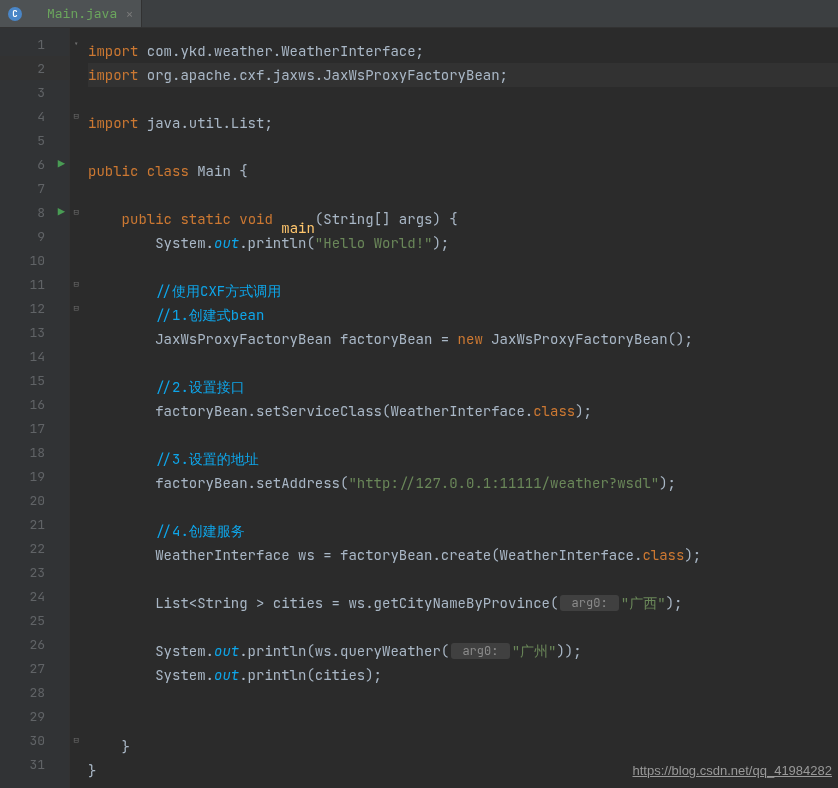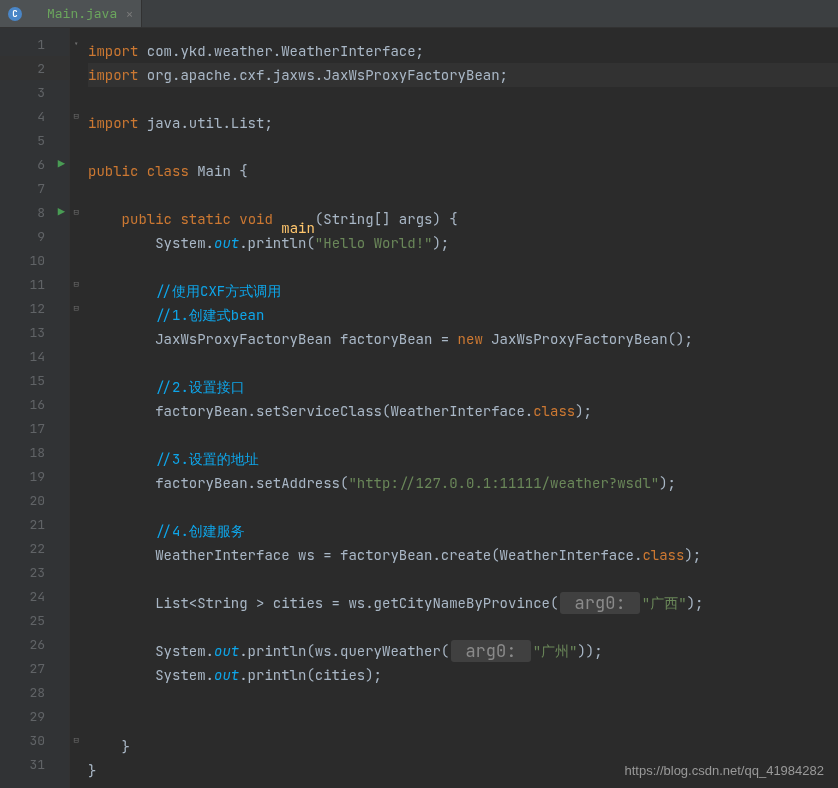--- a/index.html
+++ b/index.html
@@ -108,30 +108,31 @@
     .kw { color: #cc7832; }
     .str { color: #6a8759; }
     .cmt { color: #0ea5e9; }
     .field { color: #0ea5e9; font-style: italic; }
     .method { color: #ffc66d; margin-top: 18px; }
     .hint {
       background: #404040;
       color: #8a8a8a;
       padding: 0 4px;
       border-radius: 3px;
-      font-size: 17px;
+      font-size: 12px;
       margin: 0 2px;
     }
     .watermark {
       position: absolute;
       bottom: 10px;
-      right: 14px;
+      right: 6px;
       color: #999;
       font-size: 13px;
       font-family: sans-serif;
+      text-decoration: underline;
     }
   </style>
 </head>
 <body>
 
 <div class="tab-bar">
   <div class="tab">
     <span class="tab-icon">C</span>
     <span class="tab-title">Main.java</span>
     <span class="tab-close">✕</span>

